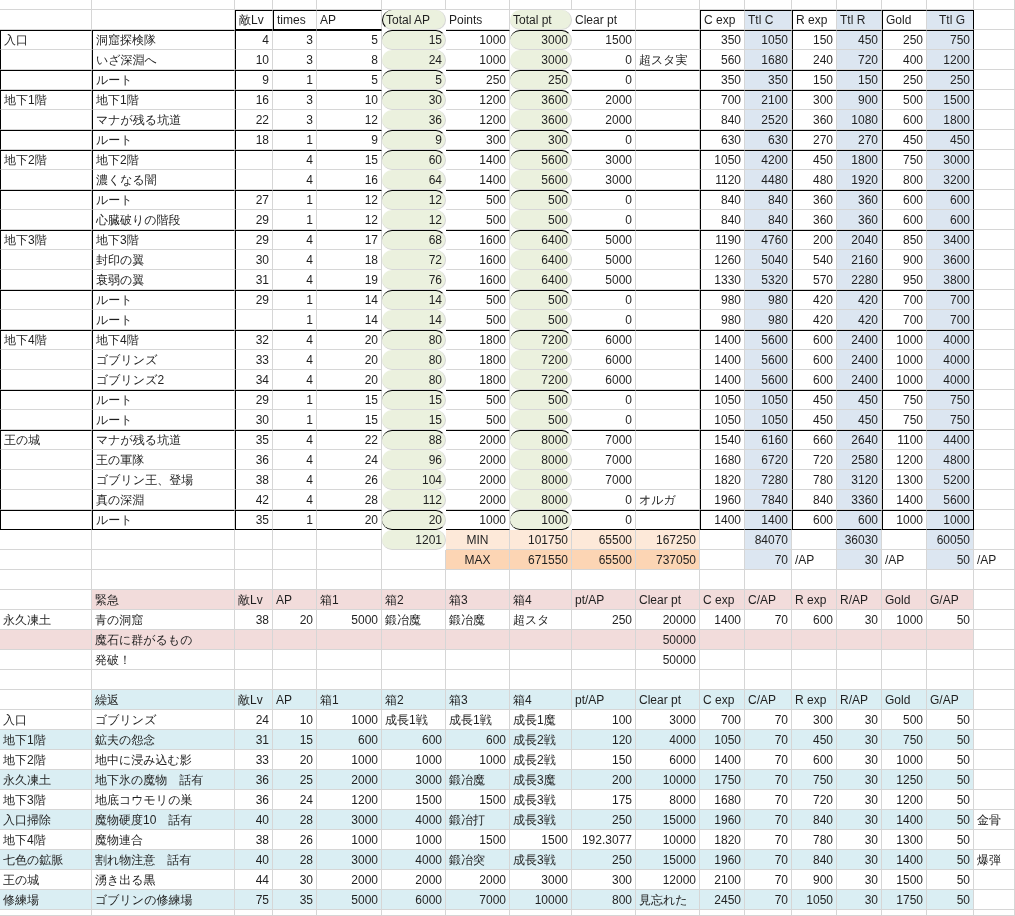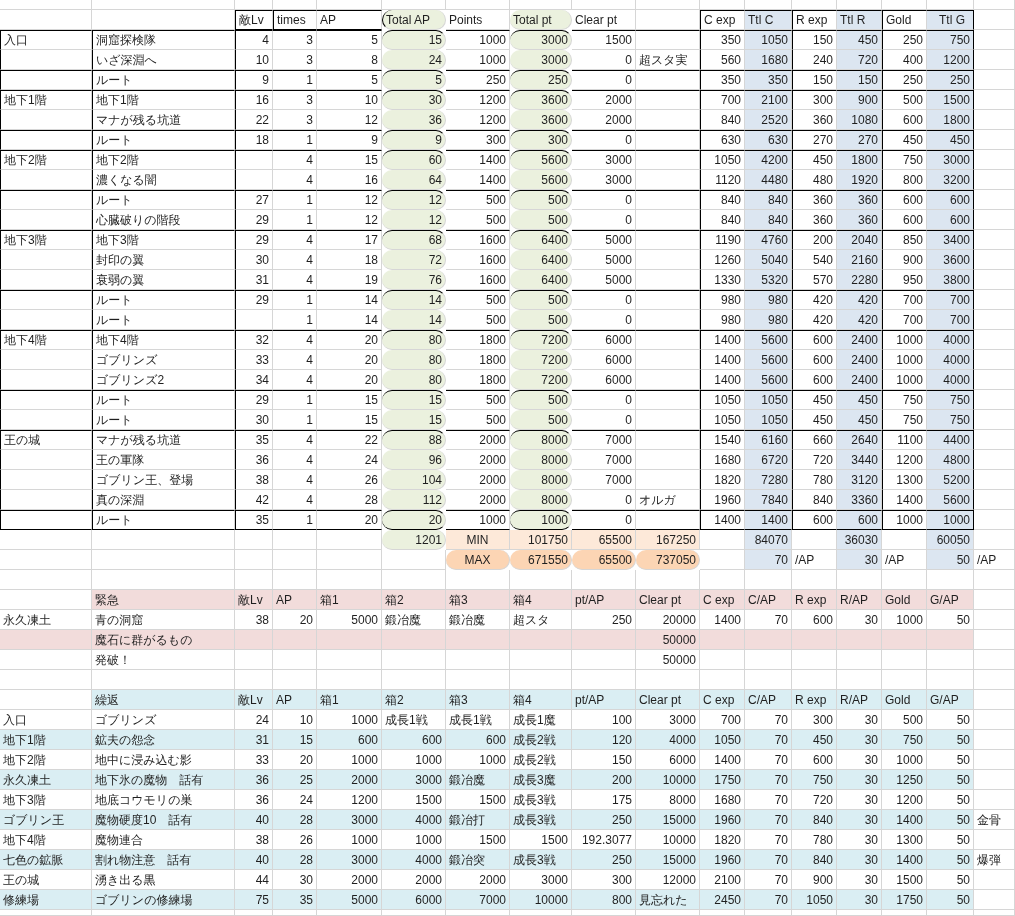--- a/index.html
+++ b/index.html
@@ -26,21 +26,21 @@
     overflow:visible;
     line-height:1;
   }
   .num{justify-content:flex-end;}
   .ctr{justify-content:center;}
   .bg-green{background:var(--green,#ebf1de);border-radius:10px;}
   .bg-blue{background:var(--blue,#dce6f1);}
   .bg-pink{background:var(--pink,#f2dcdb);}
   .bg-ltblue{background:var(--ltblue,#daeef3);}
   .bg-peach{background:var(--peach,#fde9d9);}
-  .bg-orange{background:var(--orange,#fcd5b4);border-radius:10px;}
+  .bg-orange{background:var(--orange,#fcd5b4);}
   .bl{border-left:1px solid var(--line,#000);}
   .bt{border-top:1px solid var(--line,#000);}
   .br{border-right-color:var(--line,#000);padding-left:12px;}
   .bb{border-bottom-color:var(--line,#000);}
 </style>
 </head>
 <body>
 
 <div id="sheet">
     <div class="c"></div>
@@ -440,21 +440,21 @@
     <div class="c num">4</div>
     <div class="c num">24</div>
     <div class="c  bg-green num">96</div>
     <div class="c num">2000</div>
     <div class="c  bg-green num">8000</div>
     <div class="c num">7000</div>
     <div class="c"></div>
     <div class="c  bl num">1680</div>
     <div class="c  bg-blue num">6720</div>
     <div class="c  bl num">720</div>
-    <div class="c  bg-blue num">3440</div>
+    <div class="c  bg-blue num">2580</div>
     <div class="c  bl num">1200</div>
     <div class="c  bg-blue br num">4800</div>
     <div class="c"></div>
     <div class="c  bl"></div>
     <div class="c  bl">ゴブリン王、登場</div>
     <div class="c  bl num">38</div>
     <div class="c num">4</div>
     <div class="c num">26</div>
     <div class="c  bg-green num">104</div>
     <div class="c num">2000</div>
@@ -733,21 +733,21 @@
     <div class="c">成長3戦</div>
     <div class="c num">175</div>
     <div class="c num">8000</div>
     <div class="c num">1680</div>
     <div class="c num">70</div>
     <div class="c num">720</div>
     <div class="c num">30</div>
     <div class="c num">1200</div>
     <div class="c num">50</div>
     <div class="c"></div>
-    <div class="c bg-ltblue">ゴブリン王</div>
+    <div class="c bg-ltblue">入口掃除</div>
     <div class="c bg-ltblue">魔物硬度10　話有</div>
     <div class="c bg-ltblue num">40</div>
     <div class="c bg-ltblue num">28</div>
     <div class="c bg-ltblue num">3000</div>
     <div class="c bg-ltblue num">4000</div>
     <div class="c bg-ltblue">鍛冶打</div>
     <div class="c bg-ltblue">成長3戦</div>
     <div class="c bg-ltblue num">250</div>
     <div class="c bg-ltblue num">15000</div>
     <div class="c bg-ltblue num">1960</div>

